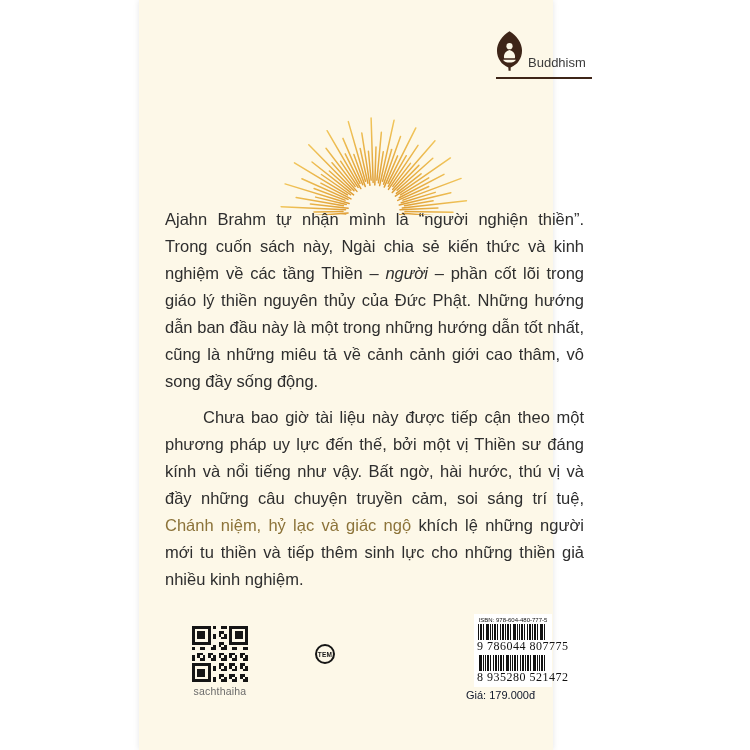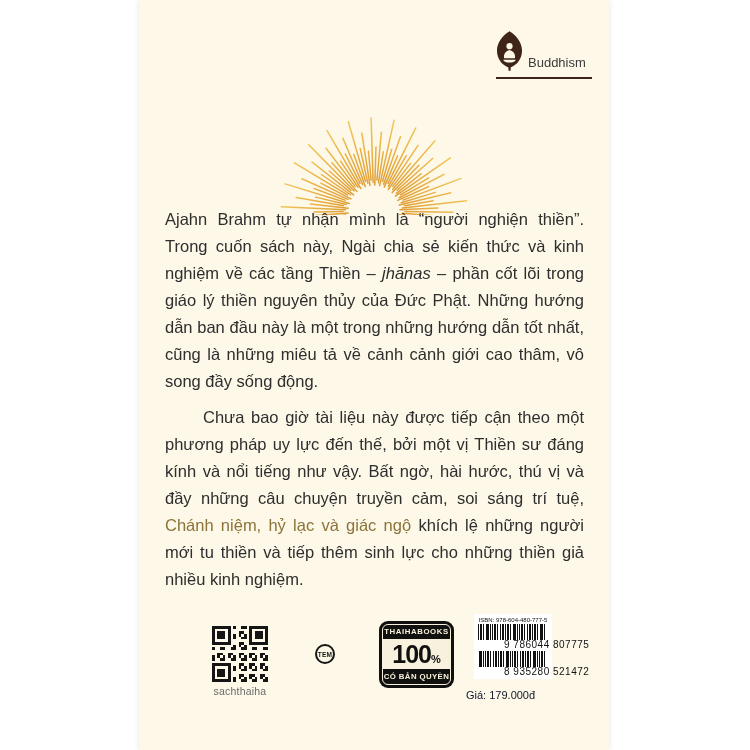--- a/index.html
+++ b/index.html
@@ -1,21 +1,21 @@
 <!DOCTYPE html>
 <html><head>
 <meta charset="utf-8">
 <style>
   html,body{margin:0;padding:0;overflow:hidden;}
   body{
     width:750px;height:750px;background:#ffffff;position:relative;
     font-family:"Liberation Sans",sans-serif;
   }
   .cover{
-    position:absolute;left:139px;top:0;width:470px;height:750px;
+    position:absolute;left:139px;top:0;width:414px;height:750px;
     background:#FDF8E8;box-shadow:0 0 6px rgba(0,0,0,.10);
   }
   
   .brand{
     position:absolute;left:357px;top:31px;width:96px;
     display:flex;align-items:flex-end;gap:5px;
     padding-bottom:5px;border-bottom:2px solid #3E2518;
   }
   .leaf{width:27px;height:41px;display:block;flex:0 0 auto;}
   .brand-label{font-size:13px;color:#3b3b3b;padding-bottom:2px;}
@@ -24,21 +24,21 @@
   
   .text-block{
     position:absolute;left:26px;top:206px;width:419px;
     font-size:16.5px;line-height:27px;color:#2e2e2e;text-align:justify;
   }
   .text-block p{margin:0 0 9px;}
   .p2{text-indent:38px;}
   .text-block em{font-style:italic;}
   .book-title{font-family:Liberation Sans, sans-serif;color:#8C7339;}
   
-  .qr-wrap{position:absolute;left:72px;top:626px;width:58px;text-align:center;}
+  .qr-wrap{position:absolute;left:52px;top:626px;width:58px;text-align:center;}
   .qr{width:56px;height:56px;display:block;margin:0 auto;}
   .qr-caption{font-size:10.5px;color:#6a6a6a;margin-top:3px;letter-spacing:.2px;}
   
   .tem{
     position:absolute;left:176px;top:644px;width:20px;height:20px;
     border:2px solid #161616;border-radius:50%;box-sizing:border-box;
     display:flex;align-items:center;justify-content:center;
   }
   .tem span{font-size:6.5px;font-weight:bold;color:#161616;letter-spacing:.3px;}
   
@@ -56,22 +56,22 @@
   .badge-pct{font-size:11px;font-weight:bold;color:#10100e;margin-top:9px;}
   .badge-bottom{flex:0 0 15px;color:#f7f1dd;font-size:7.8px;font-weight:bold;text-align:center;letter-spacing:.4px;line-height:15px;white-space:nowrap;}
   
   .barcode-box{
     position:absolute;left:335px;top:614px;width:78px;background:#ffffff;
     padding:3px 3px 2px;box-sizing:border-box;text-align:center;
   }
   .isbn{font-size:6px;color:#111;white-space:nowrap;}
   .bars{width:70px;height:16px;display:block;margin:1px auto 0;}
   .ean-digits{
-    font-family:Liberation Sans, sans-serif;font-size:10px;color:#111;
-    letter-spacing:.5px;white-space:nowrap;margin-top:-1px;margin-left:27px;
+    font-family:Liberation Serif, serif;font-size:12px;color:#111;
+    letter-spacing:.5px;white-space:nowrap;margin-top:-1px;
   }
   .price{position:absolute;left:327px;top:689px;font-size:11px;color:#0f172a;white-space:nowrap;}
 </style>
 </head>
 <body>
 
 <div>
   <div class="cover">
 
     <div class="brand">
@@ -143,21 +143,21 @@
         <line x1="207.27379294383803" y1="104.40398284729073" x2="176.62903777650115" y2="97.11364809955946" stroke="url(#sungrad)" stroke-width="1.5" stroke-linecap="round"></line>
         <line x1="204.4540310887215" y1="105.71381202838867" x2="157.15704696803226" y2="97.52874678202274" stroke="url(#sungrad)" stroke-width="1.5" stroke-linecap="round"></line>
         <line x1="209.15475984310063" y1="108.16741086067951" x2="171.38094730609387" y2="104.02747288782648" stroke="url(#sungrad)" stroke-width="1.5" stroke-linecap="round"></line>
         <line x1="206.53142590705818" y1="109.6619831411073" x2="142.10254769671613" y2="106.6338397236133" stroke="url(#sungrad)" stroke-width="1.5" stroke-linecap="round"></line>
         <line x1="204.00359612792326" y1="111.4721726369736" x2="175.00696024759344" y2="111.9138825231747" stroke="url(#sungrad)" stroke-width="1.5" stroke-linecap="round"></line>
         <line x1="209.07789962627632" y1="113.0111469898033" x2="156.23669501830113" y2="117.11079277671" stroke="url(#sungrad)" stroke-width="1.5" stroke-linecap="round"></line>
         <line x1="206.77736004086523" y1="114.96643337736187" x2="171.6228436005395" y2="119.9070784614442" stroke="url(#sungrad)" stroke-width="1.5" stroke-linecap="round"></line>
       </svg>
 
     <div class="text-block">
-      <p class="p1"><span>Ajahn Brahm tự nhận mình là “người nghiện thiền”. Trong cuốn sách này, Ngài chia sẻ kiến thức và kinh nghiệm về các tầng Thiền – </span><em>jhānas</em><span> – phần cốt lõi trong giáo lý thiền nguyên thủy của Đức Phật. Những hướng dẫn ban đầu này là một trong những hướng dẫn tốt nhất, cũng là những miêu tả về cảnh cảnh giới cao thâm, vô song đầy sống động.</span></p>
+      <p class="p1"><span>Ajahn Brahm tự nhận mình là “người nghiện thiền”. Trong cuốn sách này, Ngài chia sẻ kiến thức và kinh nghiệm về các tầng Thiền – </span><em>người</em><span> – phần cốt lõi trong giáo lý thiền nguyên thủy của Đức Phật. Những hướng dẫn ban đầu này là một trong những hướng dẫn tốt nhất, cũng là những miêu tả về cảnh cảnh giới cao thâm, vô song đầy sống động.</span></p>
       <p class="p2"><span>Chưa bao giờ tài liệu này được tiếp cận theo một phương pháp uy lực đến thế, bởi một vị Thiền sư đáng kính và nổi tiếng như vậy. Bất ngờ, hài hước, thú vị và đầy những câu chuyện truyền cảm, soi sáng trí tuệ, </span><span class="book-title">Chánh niệm, hỷ lạc và giác ngộ</span><span> khích lệ những người mới tu thiền và tiếp thêm sinh lực cho những thiền giả nhiều kinh nghiệm.</span></p>
     </div>
 
     <div class="qr-wrap">
       <svg class="qr" id="qr" viewBox="0 0 21 21" shape-rendering="crispEdges" aria-hidden="true">
           <rect x="8" y="0" width="1" height="1" fill="#151515"></rect>
           <rect x="11" y="0" width="1" height="1" fill="#151515"></rect>
           <rect x="12" y="0" width="1" height="1" fill="#151515"></rect>
           <rect x="10" y="2" width="1" height="1" fill="#151515"></rect>
           <rect x="11" y="2" width="1" height="1" fill="#151515"></rect>
@@ -265,30 +265,20 @@
           <rect x="1" y="15" width="5" height="5" fill="#FDF8E8"></rect>
           <rect x="2" y="16" width="3" height="3" fill="#151515"></rect>
         </svg>
       <div class="qr-caption">sachthaiha</div>
     </div>
 
     <div class="tem">
       <span>TEM</span>
     </div>
 
-    <div class="badge">
-      <div class="badge-inner">
-        <div class="badge-top">THAIHABOOKS</div>
-        <div class="badge-mid">
-          <span class="badge-num">100</span>
-          <span class="badge-pct">%</span>
-        </div>
-        <div class="badge-bottom">CÓ BẢN QUYỀN</div>
-      </div>
-    </div>
 
     <div class="barcode-box">
       <div class="isbn">ISBN: 978-604-480-777-5</div>
       <svg class="bars" id="bars1" viewBox="0 0 70 16" preserveAspectRatio="none" shape-rendering="crispEdges" aria-hidden="true">
           <rect x="0" y="0" width="1" height="16" fill="#111"></rect>
           <rect x="2" y="0" width="2" height="16" fill="#111"></rect>
           <rect x="5" y="0" width="1" height="16" fill="#111"></rect>
           <rect x="8" y="0" width="3" height="16" fill="#111"></rect>
           <rect x="12" y="0" width="1" height="16" fill="#111"></rect>
           <rect x="14" y="0" width="1" height="16" fill="#111"></rect>

